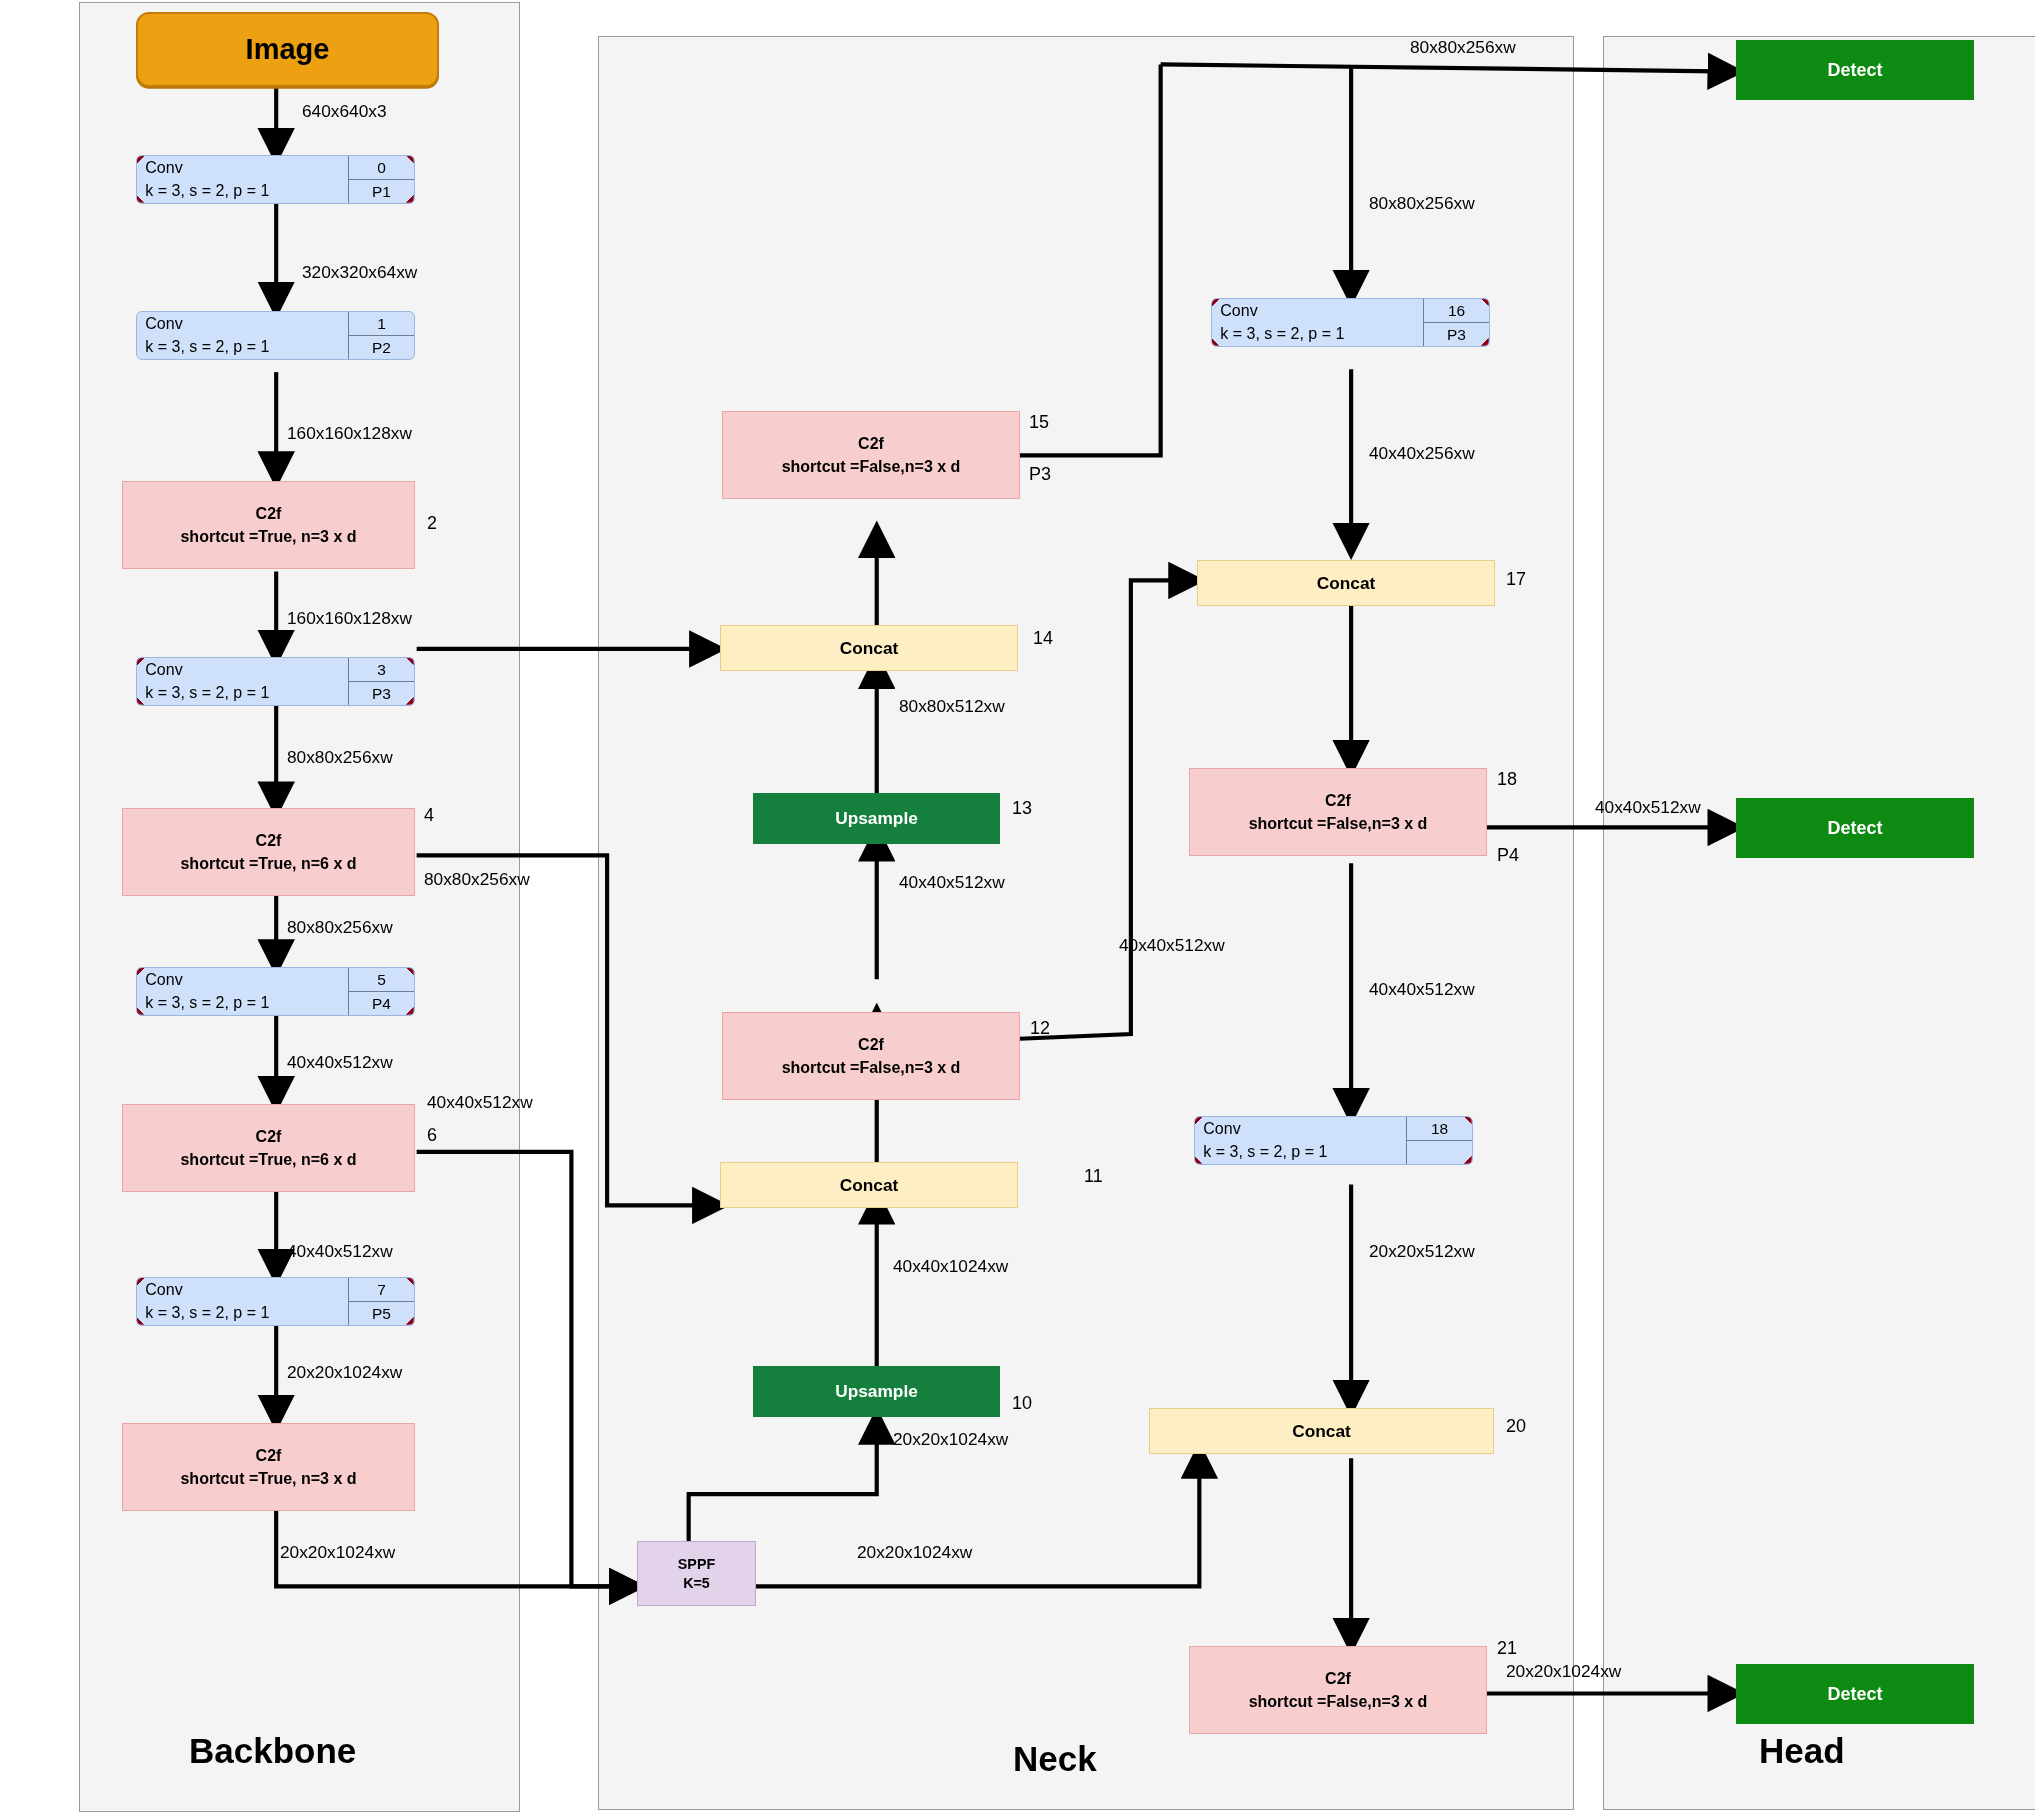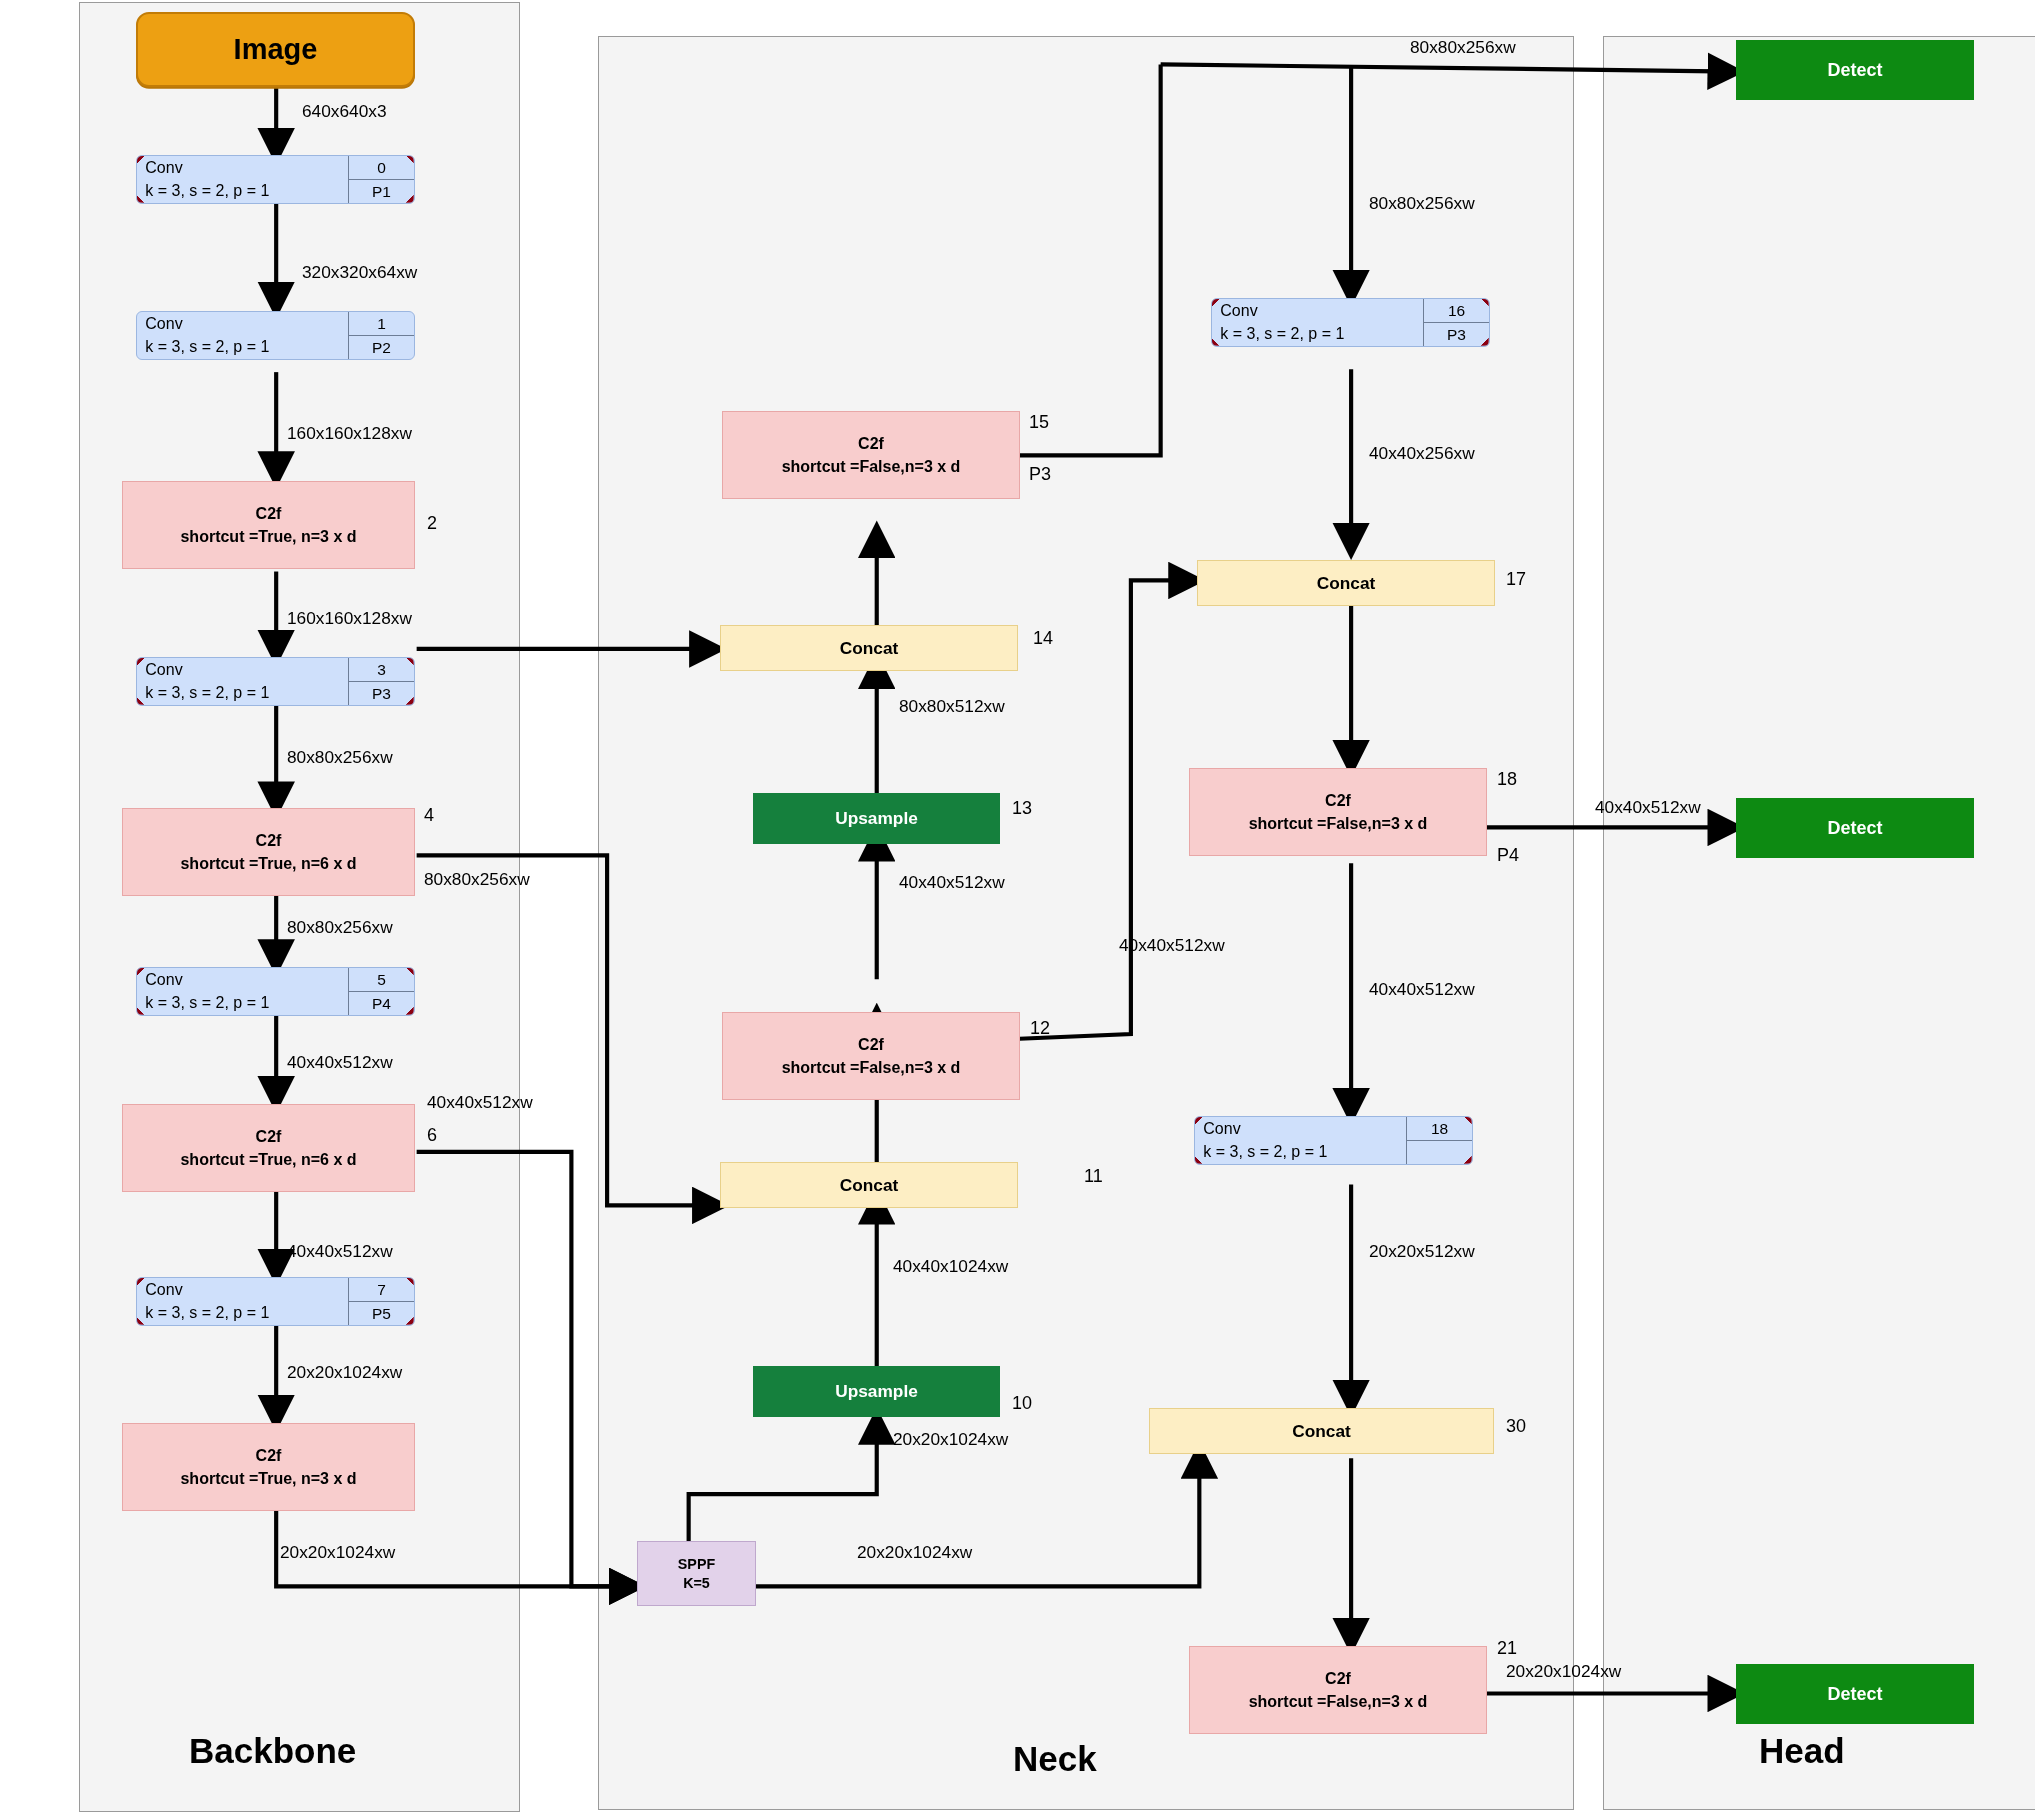--- a/index.html
+++ b/index.html
@@ -110,21 +110,21 @@
       <path d="M2270,1990 L2270,2365"></path>
 
       <path d="M1157,2665 L2015,2665 L2015,2437"></path>
 
       <path d="M2270,2450 L2270,2765"></path>
 
       <path d="M2498,2845 L2916,2845"></path>
     </g>
   </svg>
 
-  <div class="node n-image" style="left:136px;top:12px;width:279px;height:75px;">
+  <div class="node n-image" style="left:136px;top:12px;width:303px;height:75px;">
     <span>Image</span>
   </div>
   <div class="dim" style="left:302px;top:101px;">640x640x3</div>
 
   <div class="conv redcorner" style="left:136px;top:155px;width:279px;height:49px;">
     <div class="left">
       <span>Conv</span>
       <span>k = 3, s = 2, p = 1</span>
     </div>
     <div class="right">
@@ -291,21 +291,21 @@
     <div class="right">
       <div class="cell top">18</div>
       <div class="cell"></div>
     </div>
   </div>
   <div class="dim" style="left:1369px;top:1241px;">20x20x512xw</div>
 
   <div class="node n-concat" style="left:1149px;top:1408px;width:345px;height:46px;">
     <span>Concat</span>
   </div>
-  <div class="idx" style="left:1506px;top:1416px;">30</div>
+  <div class="idx" style="left:1506px;top:1416px;">20</div>
 
   <div class="node n-c2f" style="left:1189px;top:1646px;width:298px;height:88px;">
     <span>C2f</span>
     <span>shortcut =False,n=3 x d</span>
   </div>
   <div class="idx" style="left:1497px;top:1638px;">21</div>
   <div class="dim" style="left:1506px;top:1661px;">20x20x1024xw</div>
 
   <div class="node n-detect" style="left:1736px;top:40px;width:238px;height:60px;">
     <span>Detect</span>

